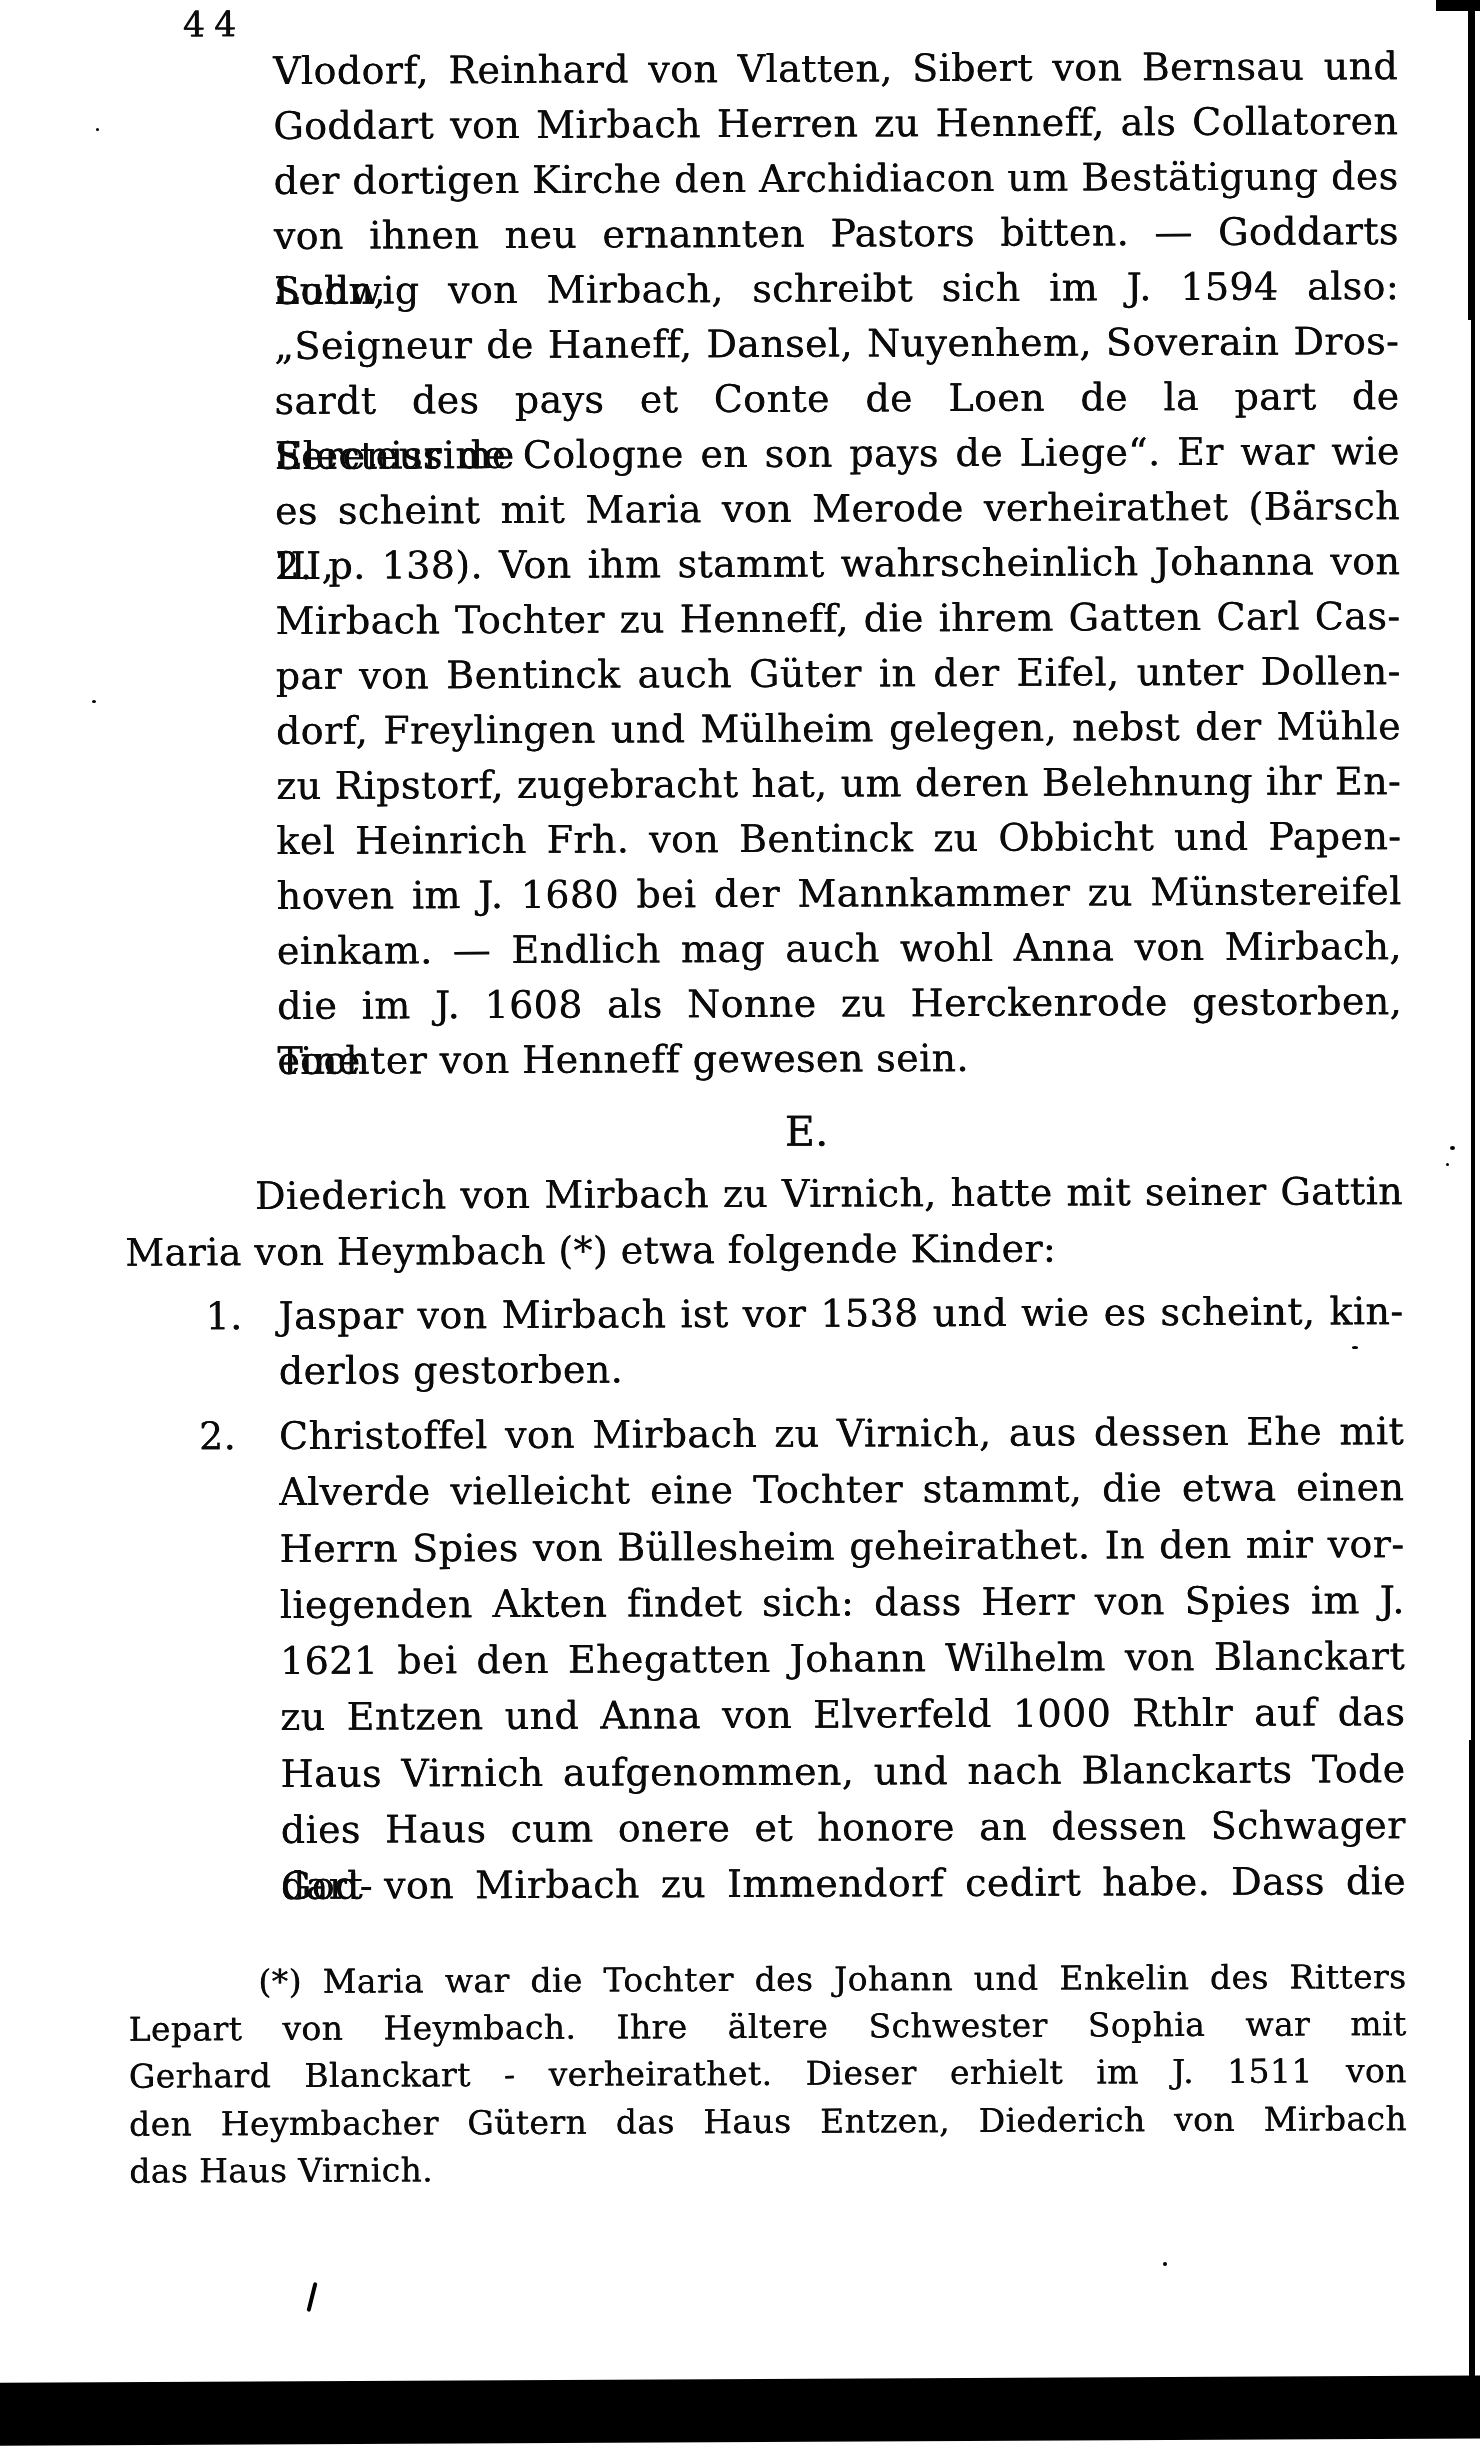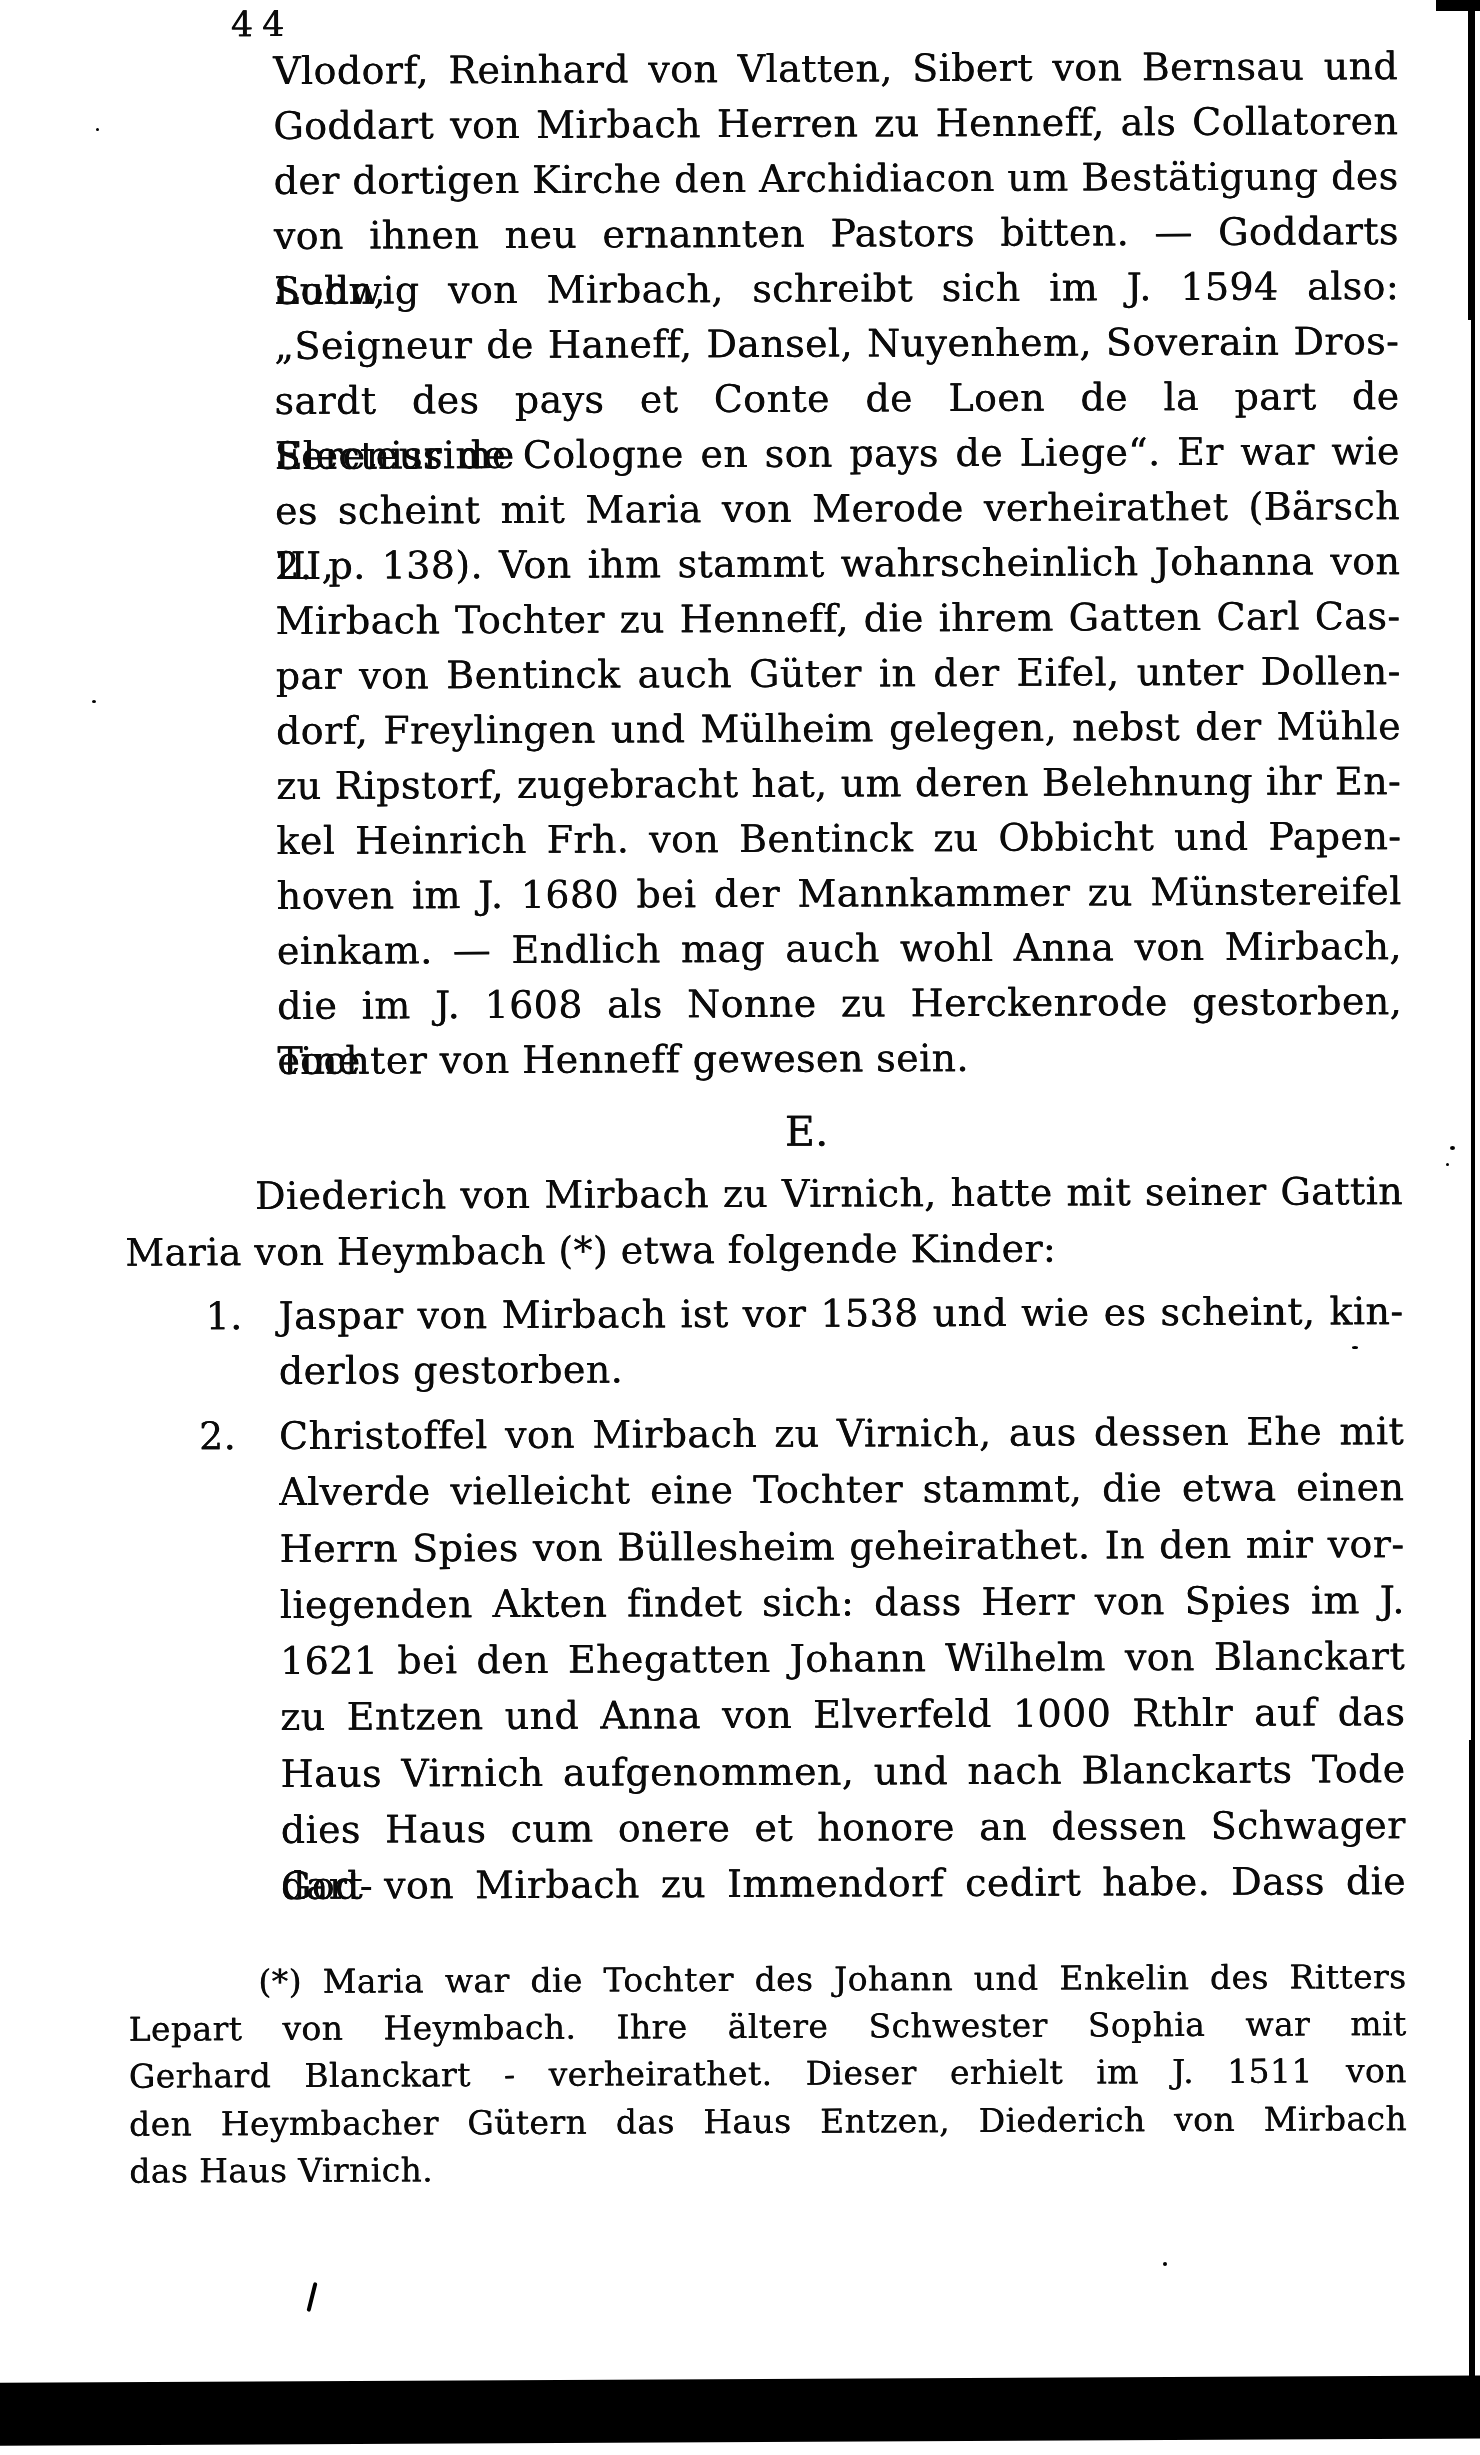--- a/index.html
+++ b/index.html
@@ -11,21 +11,21 @@
   .content {
     position:absolute; left:0; top:0; width:1480px; height:2455px;
     transform:rotate(-0.25deg); transform-origin:740px 1227px;
     text-shadow:0.4px 0 0 currentColor; letter-spacing:0.4px;
   }
   .block { position:absolute; }
   .line  { text-align:left; }
   .just  { text-align:justify; text-align-last:justify; }
   .indent{ text-indent:130px; }
 
-  .pageno { position:absolute; left:188px; top:2px; font-size:35px; line-height:40px; letter-spacing:9px;margin-left:48px; }
+  .pageno { position:absolute; left:188px; top:2px; font-size:35px; line-height:40px; letter-spacing:9px; }
 
   .para1 { left:278px; top:42px;  width:1125px; font-size:38px; }
   .para1 .line { height:55px; line-height:55px; }
 
   .heading { left:762px; top:1105px; width:90px; font-size:41px; line-height:55px; text-align:center; }
 
   .intro { left:125px; top:1166px; width:1278px; font-size:38px; }
   .intro .line { height:56px; line-height:56px; }
 
   .item { width:1125px; left:278px; font-size:38px; }

